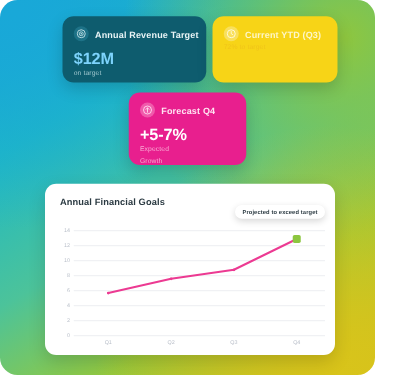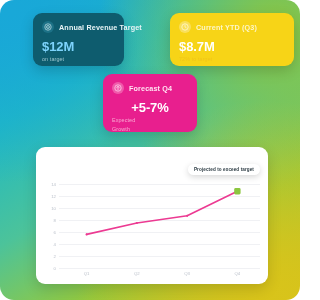--- a/index.html
+++ b/index.html
@@ -62,51 +62,51 @@
   }
 
   .card-sub {
     font-size: 5.4px;
     line-height: 7px;
     letter-spacing: 0.1px;
   }
 
   
   #card-revenue {
-    left: 33px; top: 13px;
-    width: 91px; height: 53px;
+    left: 50px; top: 13px;
+    width: 115px; height: 53px;
     background: #0e5c6e;
     padding: 8px 9px 0 9px;
   }
   #card-revenue .card-title { color: #e8f4f6; }
   #card-revenue .card-value { color: #7dd3fc; margin-top: 6px; }
   #card-revenue .card-sub   { color: #9fc6ce; margin-top: 2px; }
   #card-revenue .badge-icon { background: #1d7287; }
 
   
   #card-ytd {
     left: 170px; top: 13px;
-    width: 124px; height: 53px;
+    width: 100px; height: 53px;
     background: #f7d417;
     padding: 8px 9px 0 9px;
   }
   #card-ytd .card-title { color: #fdf6c8; }
   #card-ytd .card-value { color: #ffffff; margin-top: 6px; }
   #card-ytd .card-sub   { color: #f0c419; margin-top: 2px; }
   #card-ytd .badge-icon { background: #f9e05c; }
 
   
   #card-forecast {
     left: 103px; top: 74px;
     width: 94px; height: 58px;
     background: #e81f8e;
     padding: 8px 9px 0 9px;
   }
   #card-forecast .card-title { color: #ffe4f2; }
-  #card-forecast .card-value { color: #ffffff; margin-top: 6px; text-align: center; }
+  #card-forecast .card-value { color: #ffffff; margin-top: 6px; }
   #card-forecast .card-sub   { color: #f9a7d2; margin-top: 2px; }
   #card-forecast .badge-icon { background: #f05aab; }
 
   
   #chart-panel {
     position: absolute;
     left: 36px; top: 147px;
     width: 232px; height: 137px;
     background: #ffffff;
     border-radius: 9px;
@@ -195,40 +195,40 @@
   <div class="card" id="card-ytd">
     <div class="card-head">
       <span class="badge-icon">
         <svg width="8" height="8" viewBox="0 0 16 16">
           <circle cx="8" cy="8" r="6.4" fill="none" stroke="#fffdf0" stroke-width="1.3"></circle>
           <path d="M8 4.4 V8 L10.4 9.4" fill="none" stroke="#fffdf0" stroke-width="1.2" stroke-linecap="round"></path>
         </svg>
       </span>
       <span class="card-title">Current YTD (Q3)</span>
     </div>
-    <div class="card-value">$8.7M</div>
     <div class="card-sub">72% to target</div>
   </div>
 
   <div class="card" id="card-forecast">
     <div class="card-head">
       <span class="badge-icon">
         <svg width="8" height="8" viewBox="0 0 16 16">
           <circle cx="8" cy="8" r="6.4" fill="none" stroke="#ffe9f5" stroke-width="1.3"></circle>
           <path d="M8 11.6 V4.8 M5.6 7 L8 4.5 L10.4 7" fill="none" stroke="#ffe9f5" stroke-width="1.3" stroke-linecap="round" stroke-linejoin="round"></path>
         </svg>
       </span>
       <span class="card-title">Forecast Q4</span>
     </div>
     <div class="card-value">+5-7%</div>
     <div class="card-sub">Expected</div>
     <div class="card-sub">Growth</div>
   </div>
 
   <div id="chart-panel">
+    <div id="chart-title">Annual Financial Goals</div>
     <div id="projection-badge">Projected to exceed target</div>
     <div id="plot">
         <div class="gridline" style="top: 37px;"></div>
         <div class="ytick" style="top: 37px;">14</div>
         <div class="gridline" style="top: 49px;"></div>
         <div class="ytick" style="top: 49px;">12</div>
         <div class="gridline" style="top: 61px;"></div>
         <div class="ytick" style="top: 61px;">10</div>
         <div class="gridline" style="top: 73px;"></div>
         <div class="ytick" style="top: 73px;">8</div>

